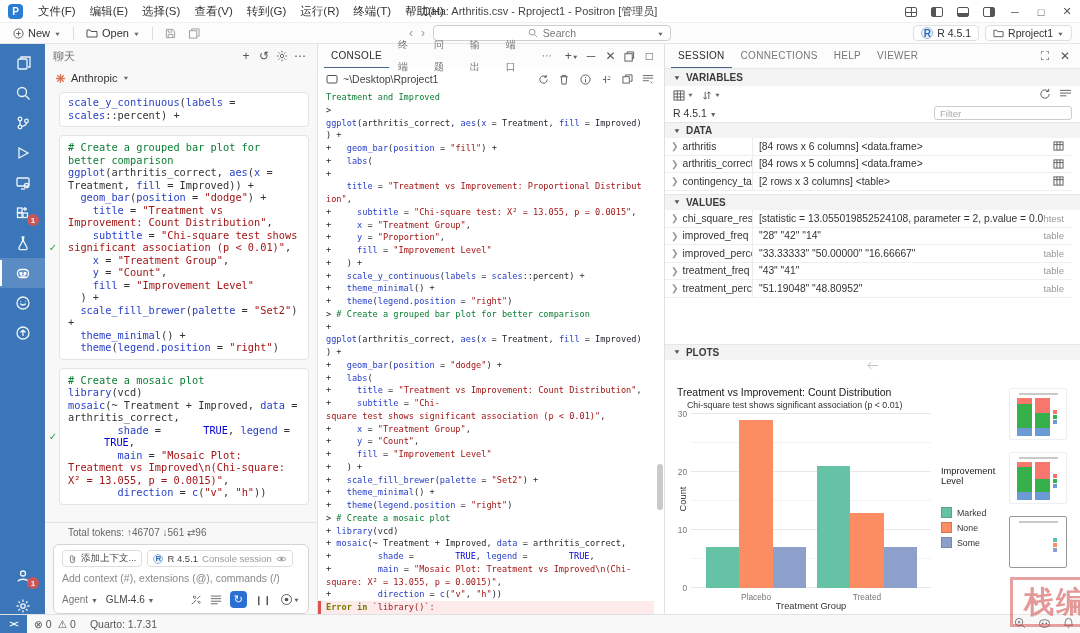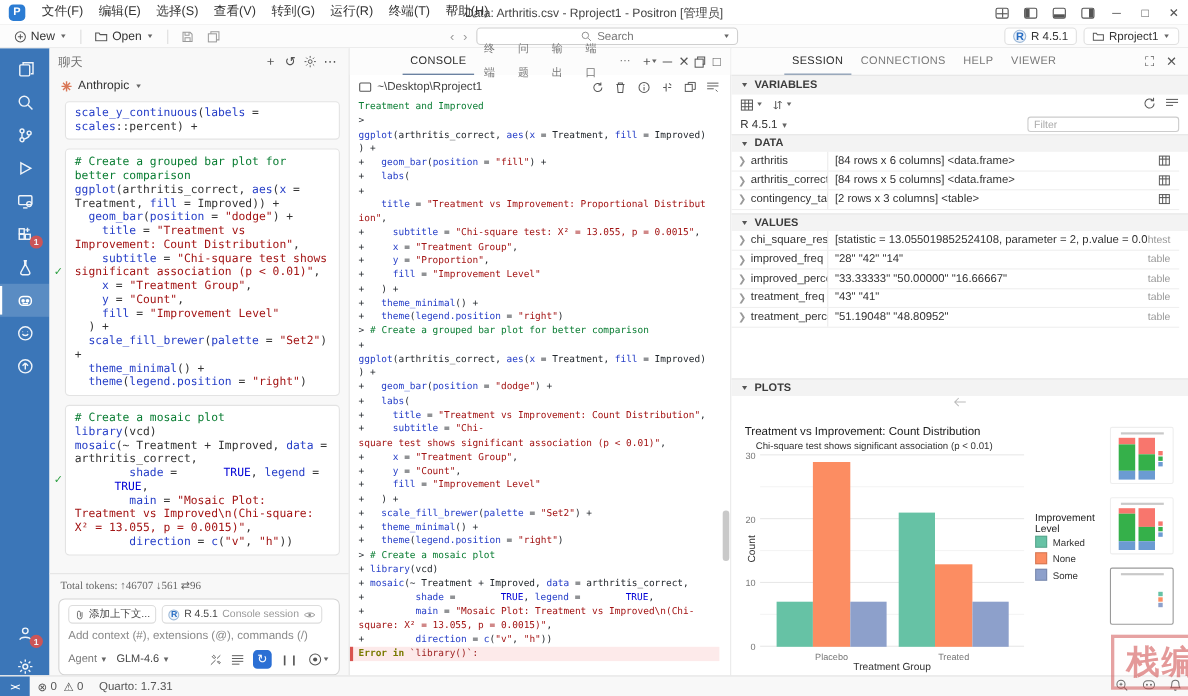--- a/index.html
+++ b/index.html
@@ -49,36 +49,36 @@
   .chat-head .sp { flex:1;}
   .hicon { width:18px; height:18px; display:flex; align-items:center; justify-content:center; color:#555; font-size:12px;}
   .provider-row { height:20px; display:flex; align-items:center; gap:5px; padding:0 10px; font-size:11px; color:#333;}
   .chat-body { flex:1; overflow:hidden; padding:4px 0 0 0;}
   .block-row { display:flex; margin:0 8px 8px 2px;}
   .block-gutter { width:12px; display:flex; align-items:center; justify-content:center; color:#2ea043; font-size:10px;}
   .code-card { flex:1; background:#fff; border:1px solid #e3e3e3; border-radius:4px; padding:5px 8px; font-family:"DejaVu Sans Mono", monospace; font-size:10.3px; line-height:12.5px; overflow:hidden;}
   .code-card .ln { white-space:pre-wrap; overflow-wrap:break-word;}
   .clip-top { max-height:35px; display:flex; flex-direction:column; justify-content:flex-end;}
   .running-row { display:flex; align-items:center; gap:6px; padding:2px 14px; color:#555; font-size:10.5px;}
-  .tokens-row { border-top:1px solid #e4e4e4; padding:4px 10px 2px; font-size:10px; color:#666;font-family:Liberation Serif, serif;}
+  .tokens-row { border-top:1px solid #e4e4e4; padding:4px 23px 2px; font-size:10px; color:#666;}
   .chat-input { margin:4px 8px 0; background:#fff; border:1px solid #d4d4d4; border-radius:6px; padding:5px 8px;}
   .chips { display:flex; gap:5px; margin-bottom:5px;}
   .chip { display:flex; align-items:center; gap:4px; border:1px solid #ddd; border-radius:4px; padding:1px 5px; font-size:9.5px; color:#444; background:#fff;}
   .chip .dim { color:#999;}
   .chat-ph { font-size:10.5px; color:#8a8a8a; margin:2px 0 7px;}
   .chat-controls { display:flex; align-items:center; gap:8px; font-size:10px; color:#777;}
   .chat-controls .sp { flex:1;}
   .ctl-ic { color:#555; display:flex; align-items:center;}
   .run-btn { width:17px; height:17px; background:#2b6fd4; border-radius:4px; color:#fff; display:flex; align-items:center; justify-content:center; font-size:11px;}
 
   
   .console { position:absolute; left:318px; top:44px; width:347px; height:570px; background:#fff; border-right:1px solid #e0e0e0; display:flex; flex-direction:column;}
   .panel-tabs { height:24px; display:flex; align-items:center; padding:0 6px; gap:2px; font-size:10px; color:#777; background:#fcfcfc;}
   .ptab { padding:0 7px; line-height:22px; letter-spacing:.3px;}
-  .ptab.active { color:#2b2b2b; border-bottom:1.5px solid #47648a;margin-left:42px;}
+  .ptab.active { color:#2b2b2b; border-bottom:1.5px solid #47648a;}
   .panel-tabs .sp { flex:1;}
   .session-bar { height:22px; display:flex; align-items:center; padding:0 8px; font-size:10.5px; color:#444; gap:5px;}
   .session-bar .sp { flex:1;}
   .sicon { color:#555; display:flex; width:16px; justify-content:center;}
   .console-out { flex:1; position:relative; font-family:"DejaVu Sans Mono", monospace; font-size:8.6px; line-height:12.75px; color:#24292e; padding:1px 10px 0 8px; overflow:hidden;}
   .cline { white-space:pre; }
   .err-line { background:#fdeaea; border-left:3px solid #d9534f; margin-left:-8px; padding-left:5px;}
   .err-a { color:#7a7a00; font-weight:bold;}
   .err-b { color:#9a1c1c;}
   .s { color:#a31515; } .f { color:#2840c8; } .c { color:#0a7d33; } .k { color:#0000d6;margin-left:36px; }
@@ -113,21 +113,21 @@
   .plotbox { position:absolute; left:26px; top:32px; width:240px; height:174px;}
   .gridline { position:absolute; left:0; width:100%; height:1px; background:#e8e8e8;}
   .gridline.minor { background:#f4f4f4;}
   .ytick { position:absolute; width:16px; text-align:right; font-size:8.3px; color:#777; left:-20px; transform:translateY(-50%);}
   .bar-group { position:absolute; bottom:0; width:100px; display:flex; align-items:flex-end;}
   .bar { flex:1;}
   .xtick { position:absolute; font-size:8.3px; color:#777; transform:translateX(-50%);}
   .xlabel { position:absolute; font-size:9.3px; color:#333; transform:translateX(-50%);}
   .ylabel { position:absolute; left:-12px; top:112px; font-size:9.3px; color:#333; transform:rotate(-90deg); width:60px; text-align:center;}
   .legend { position:absolute; left:276px; top:84px;}
-  .legend-title { font-size:9.3px; color:#222; margin-bottom:1px;}
+  .legend-title { font-size:9.3px; color:#222; margin-bottom:21px;}
   .legend-item { display:flex; align-items:center; gap:5px; margin-bottom:4px;}
   .legend-sw { width:11px; height:11px; border:1px solid rgba(0,0,0,.15);}
   .legend-lb { font-size:8.8px; color:#333;}
 
   
   .thumbs { position:absolute; left:340px; top:0; width:67px; height:232px;}
   .thumb { position:absolute; left:4px; width:58px; height:52px; background:#fff; border:1px solid #eee; border-radius:2px; padding:3px 3px 2px;}
   .thumb.sel { border:1px solid #9a9a9a;}
   .t-title { height:2px; background:#c9c9c9; width:78%; margin:1px auto 3px;}
   .t-chart { display:flex; align-items:flex-end; gap:3px; height:38px; padding:0 4px;}
@@ -497,20 +497,21 @@
         <div class="cline">+   <span class="f">geom_bar</span>(<span class="f">position</span> = <span class="s">"fill"</span>) +</div>
         <div class="cline">+   <span class="f">labs</span>(</div>
         <div class="cline">+</div>
         <div class="cline">    <span class="f">title</span> = <span class="s">"Treatment vs Improvement: Proportional Distribut</span></div>
         <div class="cline"><span class="s">ion"</span>,</div>
         <div class="cline">+     <span class="f">subtitle</span> = <span class="s">"Chi-square test: X² = 13.055, p = 0.0015"</span>,</div>
         <div class="cline">+     <span class="f">x</span> = <span class="s">"Treatment Group"</span>,</div>
         <div class="cline">+     <span class="f">y</span> = <span class="s">"Proportion"</span>,</div>
         <div class="cline">+     <span class="f">fill</span> = <span class="s">"Improvement Level"</span></div>
         <div class="cline">+   ) +</div>
+        <div class="cline">+   <span class="f">scale_y_continuous</span>(<span class="f">labels</span> = <span class="f">scales</span>::percent) +</div>
         <div class="cline">+   <span class="f">theme_minimal</span>() +</div>
         <div class="cline">+   <span class="f">theme</span>(<span class="f">legend.position</span> = <span class="s">"right"</span>)</div>
         <div class="cline">&gt; <span class="c"># Create a grouped bar plot for better comparison</span></div>
         <div class="cline">+</div>
         <div class="cline"><span class="f">ggplot</span>(arthritis_correct, <span class="f">aes</span>(<span class="f">x</span> = Treatment, <span class="f">fill</span> = Improved)</div>
         <div class="cline">) +</div>
         <div class="cline">+   <span class="f">geom_bar</span>(<span class="f">position</span> = <span class="s">"dodge"</span>) +</div>
         <div class="cline">+   <span class="f">labs</span>(</div>
         <div class="cline">+     <span class="f">title</span> = <span class="s">"Treatment vs Improvement: Count Distribution"</span>,</div>
         <div class="cline">+     <span class="f">subtitle</span> = <span class="s">"Chi-</span></div>

